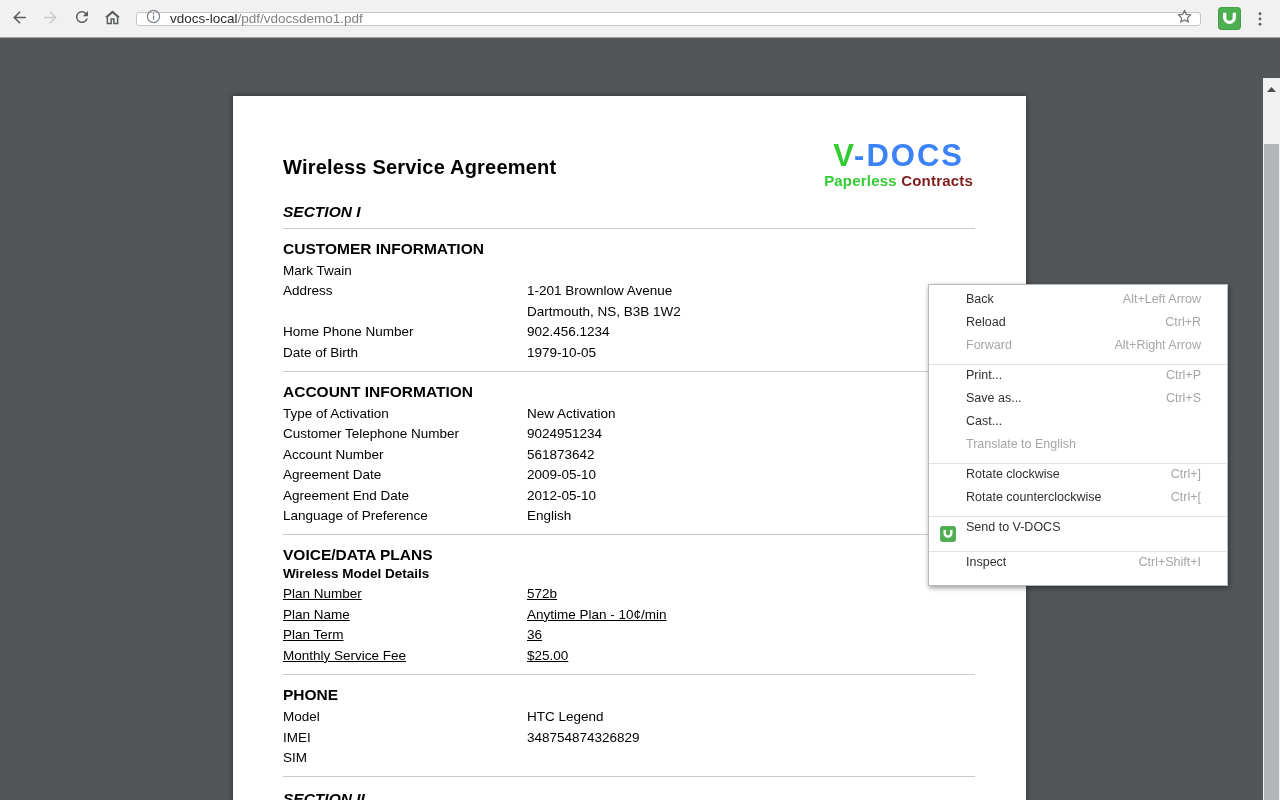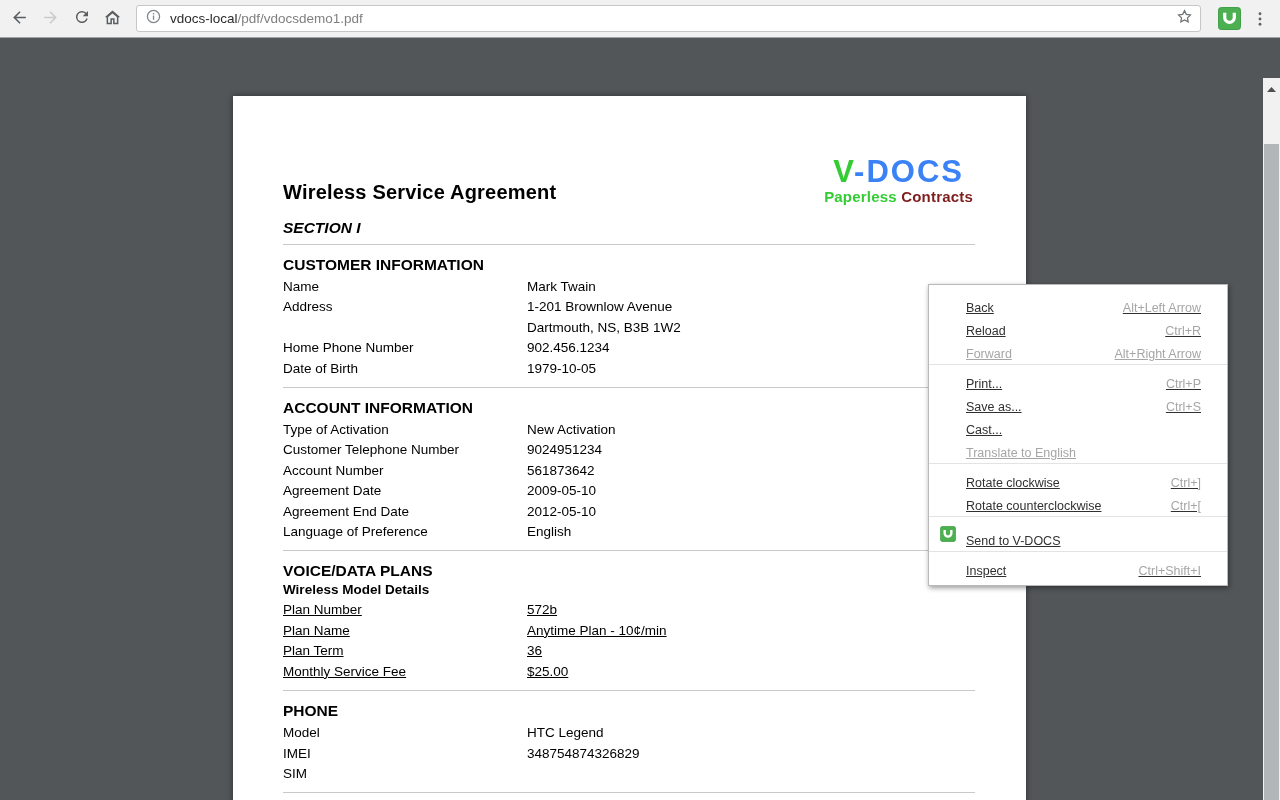--- a/index.html
+++ b/index.html
@@ -5,40 +5,40 @@
   * { margin:0; padding:0; box-sizing:border-box; }
   html,body { width:1280px; height:800px; overflow:hidden;
     font-family:"Liberation Sans", sans-serif; background:#525659; }
 
   
   .toolbar { position:absolute; left:0; top:0; width:1280px; height:38px;
     background:#f1f1f1; border-bottom:1px solid #a3a3a3;
     display:flex; align-items:center; padding:0 8px 0 4px; z-index:5; }
   .tb-btn { width:31px; height:31px; border:none; background:transparent;
     display:flex; align-items:center; justify-content:center; flex:0 0 auto; }
-  .omnibox { flex:1 1 auto; height:27px; background:#fff;
+  .omnibox { flex:1 1 auto; height:14px; background:#fff;
     border:1px solid #c6c6c6; border-radius:3px; margin:0 9px 0 8px;
     display:flex; align-items:center; padding:0 6px 0 8px; }
   .url { flex:1 1 auto; font-size:13.5px; margin-left:8px; white-space:nowrap;
     overflow:hidden; }
   .url .host { color:#2b2b2b; }
   .url .path { color:#808080; }
   .ext-btn { width:26px; height:26px; margin:0 6px; border:none;
     background:transparent; display:flex; align-items:center; justify-content:center; flex:0 0 auto;}
   .dots-btn { width:24px; height:28px; border:none; background:transparent;
     display:flex; align-items:center; justify-content:center; flex:0 0 auto;}
 
   
   .viewer { position:absolute; left:0; top:39px; width:1280px; height:761px;
     background:#525659; }
   .pdf-page { position:absolute; left:233px; top:57px; width:793px; height:760px;
     background:#ffffff; box-shadow:0 0 6px rgba(0,0,0,.45);
     padding:44px 51px 0 50px; color:#000; }
 
-  .doc-header { display:flex; justify-content:space-between; align-items:flex-end;margin-top:16px; }
+  .doc-header { display:flex; justify-content:space-between; align-items:center; }
   .doc-title { font-size:20px; font-weight:bold; letter-spacing:.2px; padding-top:7px; }
   .logo { text-align:center; line-height:1; padding-right:2px; }
   .logo-main { font-size:31px; font-weight:800; letter-spacing:2px;
     font-stretch:condensed; }
   .logo-main .lg { color:#33cc33; }
   .logo-main .lb { color:#3b82f6; }
   .logo-sub { font-size:15px; font-weight:bold; margin-top:2px; letter-spacing:.2px; }
   .logo-sub .lg { color:#33cc33; }
   .logo-sub .lb { color:#7f1d1d; }
 
@@ -59,22 +59,22 @@
   .sb-up { position:absolute; left:0; top:0; width:17px; height:18px;
     display:flex; align-items:center; justify-content:center; background:#f1f1f1; border:none;}
   .sb-thumb { position:absolute; left:1px; top:66px; width:15px; height:674px;
     background:#b3b6b8; }
 
   
   .context-menu { position:absolute; left:928px; top:284px; width:300px;
     background:#ffffff; border:1px solid #b9b9b9;
     box-shadow:1px 2px 5px rgba(0,0,0,.4); padding:7px 0; z-index:20;
     font-size:12.5px; color:#303030; }
-  .cm-item { height:23px; display:flex; align-items:flex-end;
-    padding:0 26px 0 37px; position:relative; cursor:default;text-decoration:underline; }
+  .cm-item { height:23px; display:flex; align-items:flex-start;
+    padding:0 26px 0 37px; position:relative; cursor:default; }
   .cm-item .sc { margin-left:auto; color:#a6a6a6; padding-left:20px; }
   .cm-item.disabled { color:#a6a6a6; }
   .cm-sep { border-top:1px solid #e3e3e3; margin:3px 0; }
   .cm-item.with-icon { height:28px; }
   .cm-icon { position:absolute; left:11px; top:6px; width:16px; height:16px; }
 </style>
 </head>
 <body>
 
 <div class="toolbar">
@@ -149,21 +149,20 @@
         <div class="logo-sub"><span class="lg">Paperless</span> <span class="lb">Contracts</span></div>
       </div>
     </div>
 
     <div class="section-title">SECTION I</div>
     <div class="rule after-section"></div>
 
     <div class="group-title">CUSTOMER INFORMATION</div>
     <div class="rows">
       <div class="row">
-          <div class="lbl">Name</div>
           <div class="val">Mark Twain</div>
         </div>
       <div class="row">
           <div class="lbl">Address</div>
           <div class="val">1-201 Brownlow Avenue</div>
         </div>
       <div class="row">
           <div class="lbl"></div>
           <div class="val">Dartmouth, NS, B3B 1W2</div>
         </div>

